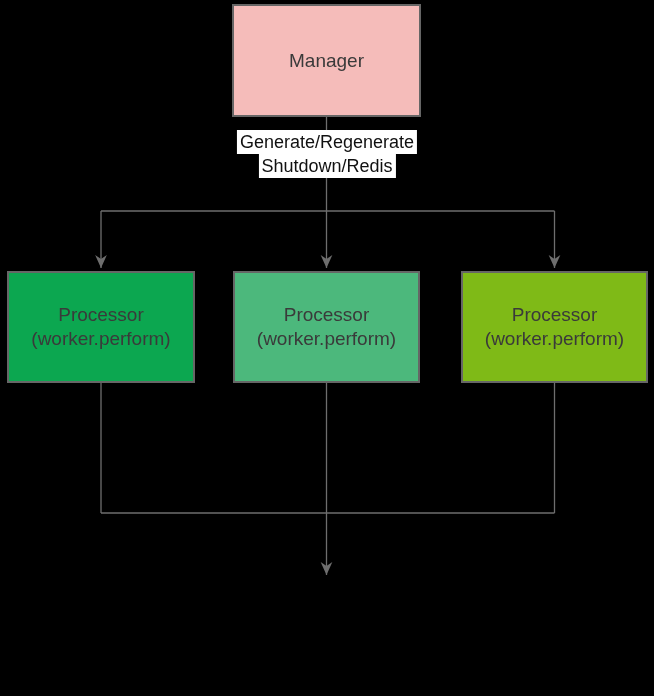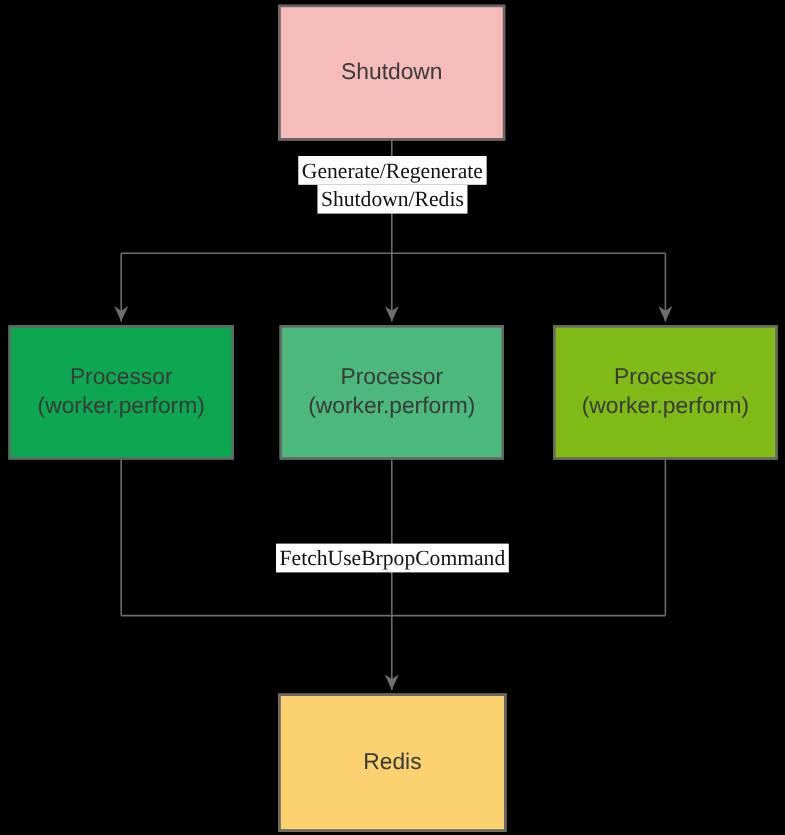--- a/index.html
+++ b/index.html
@@ -45,21 +45,20 @@
   .node-proc3   { left: 461px; top: 271px; width: 187px; height: 112px; background: var(--processor3_fill); }
   .node-redis   { left: 232px; top: 578px; width: 190px; height: 115px; background: var(--redis_fill); }
   .edge-label {
     position: absolute;
     transform: translateX(-50%);
     text-align: center;
     font-size: 18px;
     line-height: 24px;
     color: var(--edge_label_text);
     white-space: nowrap;
-    font-family: Liberation Serif, serif;
   }
   .edge-label .line { display: block; }
   .edge-label .line span {
     background: var(--edge_label_bg);
     padding: 0 3px;
     display: inline-block;
   }
   .edge-label-top    { left: 327px; top: 130px; }
   .edge-label-bottom { left: 327px; top: 453px; }
 </style>
@@ -86,44 +85,40 @@
     <line x1="101" y1="383" x2="101" y2="513"></line>
 
     <line x1="554.5" y1="383" x2="554.5" y2="513"></line>
 
     <line x1="101" y1="513" x2="554.5" y2="513"></line>
 
     <line x1="326.5" y1="383" x2="326.5" y2="575" marker-end="url(#arrow)"></line>
   </svg>
 
   <div class="node node-manager">
-    <div>Shutdown</div>
+    <div>Manager</div>
   </div>
 
   <div class="node node-proc1">
     <div>Processor</div>
     <div>(worker.perform)</div>
   </div>
 
   <div class="node node-proc2">
     <div>Processor</div>
     <div>(worker.perform)</div>
   </div>
 
   <div class="node node-proc3">
     <div>Processor</div>
     <div>(worker.perform)</div>
   </div>
 
-  <div class="node node-redis">
-    <div>Redis</div>
-  </div>
 
   <div class="edge-label edge-label-top">
     <div class="line"><span>Generate/Regenerate</span></div>
     <div class="line"><span>Shutdown/Redis</span></div>
   </div>
 
   <div class="edge-label edge-label-bottom">
-    <div class="line"><span>FetchUseBrpopCommand</span></div>
   </div>
 
 </div>
 
 </body></html>

